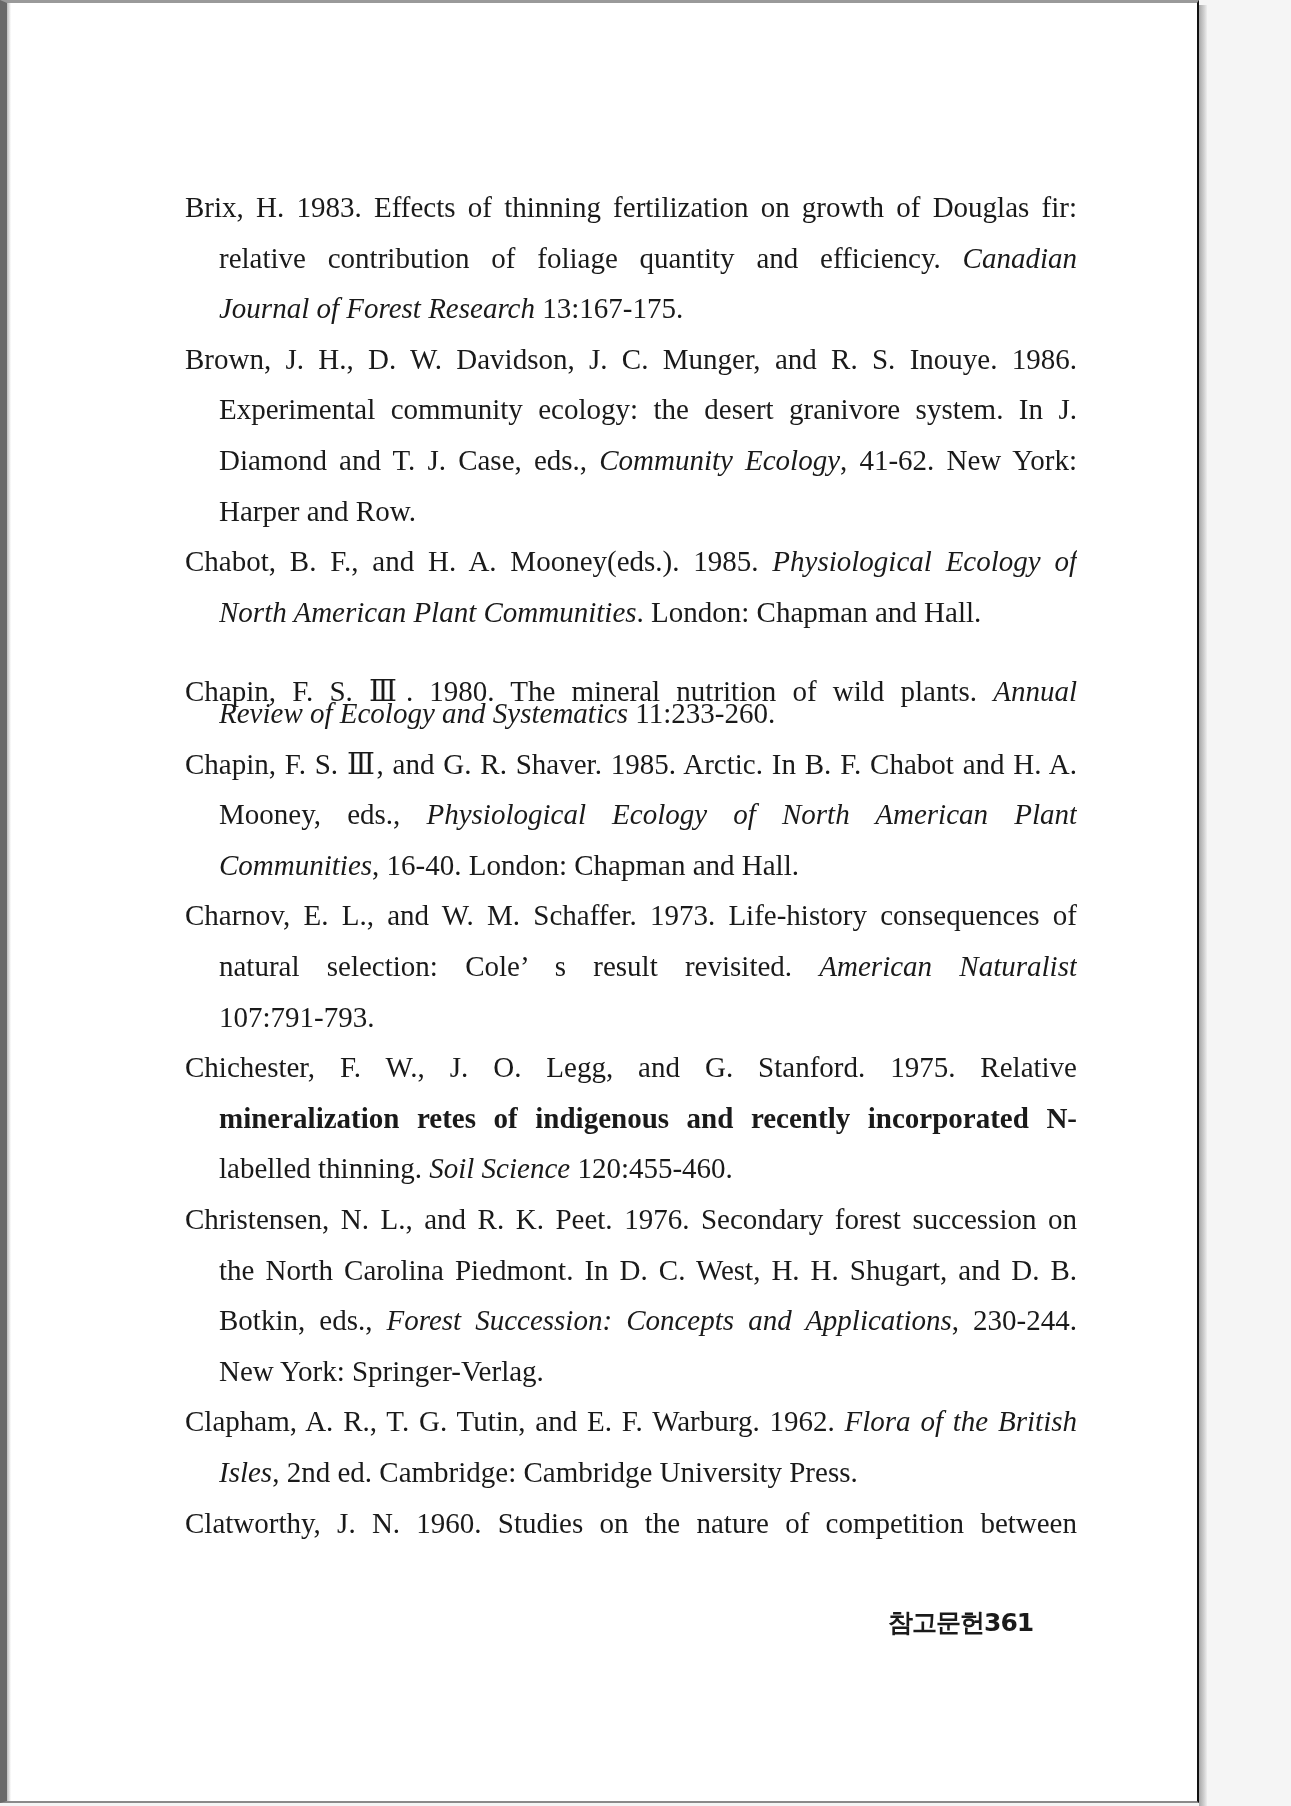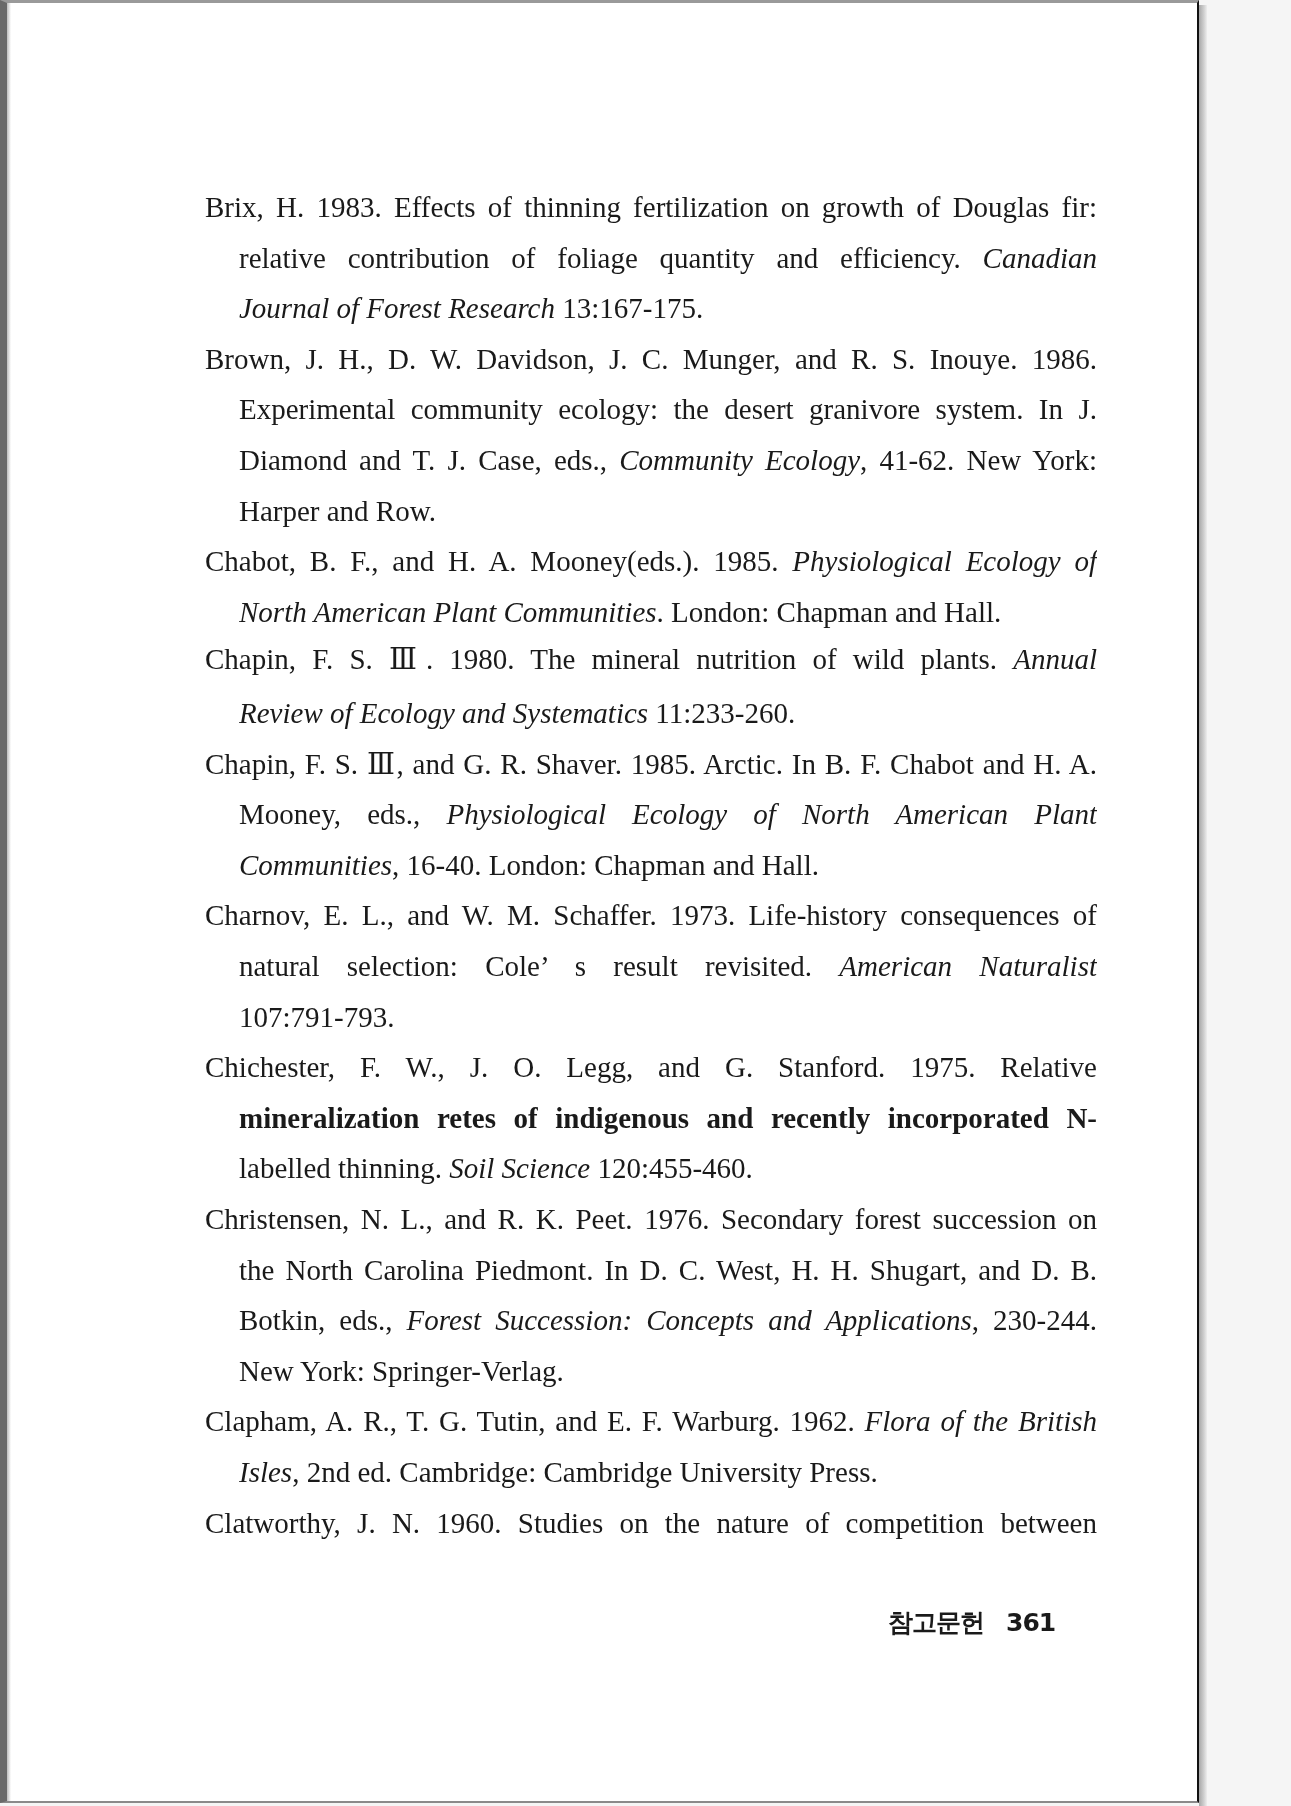--- a/index.html
+++ b/index.html
@@ -33,35 +33,35 @@
       left: 7px; top: 3px; width: 4px; height: 1798px;
       background: linear-gradient(to right, #bdbdbd, #ffffff);
     }
     .line {
       position: absolute;
       font-size: 29px;
       line-height: 34px;
       white-space: nowrap;
       height: 34px;
     }
-    .line.full { text-align: justify; text-align-last: justify; white-space: normal; overflow: hidden; margin-left: 20px; }
+    .line.full { text-align: justify; text-align-last: justify; white-space: normal; overflow: hidden; }
     .line.entry { left: 185px; width: 892px; }
     .line.cont { left: 219px; width: 858px; }
     .line.last { text-align: left; text-align-last: left; }
     .line i { font-style: italic; }
     .footer {
       position: absolute;
       left: 888px; top: 1606px;
       font-family: "DejaVu Sans", sans-serif;
       font-size: 25px;
       font-weight: bold;
       letter-spacing: -1px;
       white-space: nowrap;
     }
-    .footer .pg { margin-left: 22px; }
+    .footer .pg { }
   </style>
 </head>
 <body>
 
 <div class="page"></div>
 <div class="page-left-inner"></div>
 <div class="page-shadow"></div>
 
 <div id="refs">
     <div>
@@ -73,21 +73,21 @@
       <div class="line full entry" style="top: 341.8px;"><span>Brown, J. H., D. W. Davidson, J. C. Munger, and R. S. Inouye. 1986.</span></div>
       <div class="line full cont" style="top: 392.4px; font-family: Liberation Serif, serif;"><span>Experimental community ecology: the desert granivore system. In J.</span></div>
       <div class="line full cont" style="top: 443px;"><span>Diamond and T. J. Case, eds., </span><i>Community Ecology</i><span>, 41-62. New York:</span></div>
       <div class="line full cont last" style="top: 493.6px;"><span>Harper and Row.</span></div>
     </div>
     <div>
       <div class="line full entry" style="top: 544.2px;"><span>Chabot, B. F., and H. A. Mooney(eds.). 1985. </span><i>Physiological Ecology of</i></div>
       <div class="line full cont last" style="top: 594.8px;"><i>North American Plant Communities</i><span>. London: Chapman and Hall.</span></div>
     </div>
     <div>
-      <div class="line full entry" style="top: 642px;"><span>Chapin, F. S. Ⅲ. 1980. The mineral nutrition of wild plants. </span><i>Annual</i></div>
+      <div class="line full entry" style="top: 674px;"><span>Chapin, F. S. Ⅲ. 1980. The mineral nutrition of wild plants. </span><i>Annual</i></div>
       <div class="line full cont last" style="top: 696px;"><i>Review of Ecology and Systematics</i><span> 11:233-260.</span></div>
     </div>
     <div>
       <div class="line full entry" style="top: 746.6px;"><span>Chapin, F. S. Ⅲ, and G. R. Shaver. 1985. Arctic. In B. F. Chabot and H. A.</span></div>
       <div class="line full cont" style="top: 797.2px;"><span>Mooney, eds., </span><i>Physiological Ecology of North American Plant</i></div>
       <div class="line full cont last" style="top: 847.8px;"><i>Communities</i><span>, 16-40. London: Chapman and Hall.</span></div>
     </div>
     <div>
       <div class="line full entry" style="top: 898.4px;"><span>Charnov, E. L., and W. M. Schaffer. 1973. Life-history consequences of</span></div>
       <div class="line full cont" style="top: 949px;"><span>natural selection: Cole’ s result revisited. </span><i>American Naturalist</i></div>

